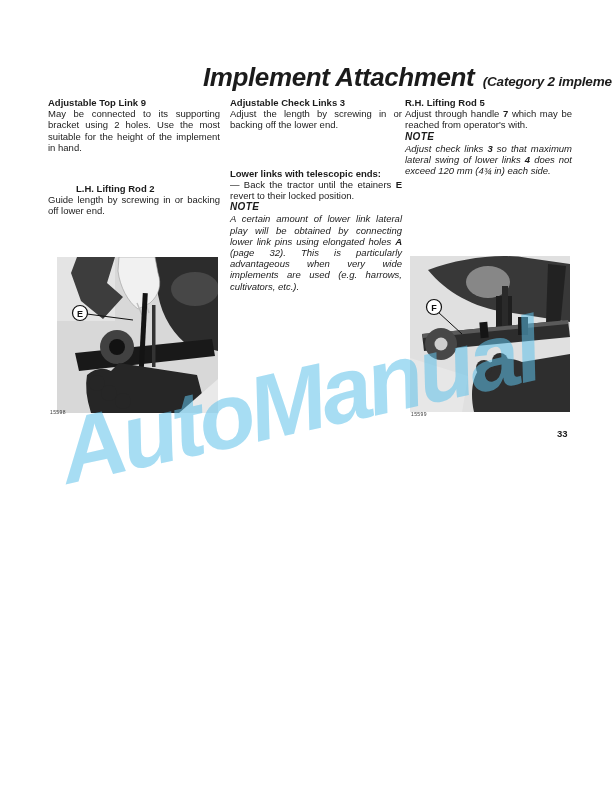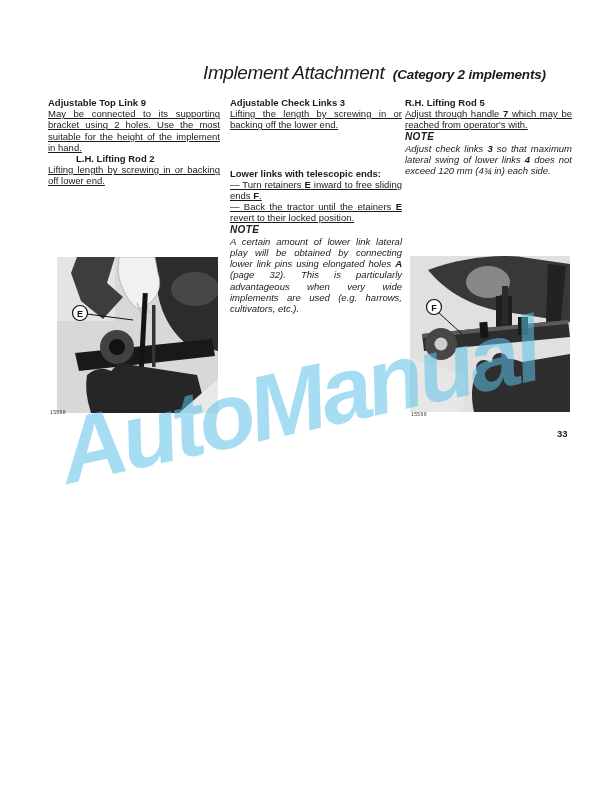--- a/index.html
+++ b/index.html
@@ -5,32 +5,32 @@
   html,body{margin:0;padding:0;}
   body{
     width:612px;height:792px;background:#ffffff;position:relative;overflow:hidden;
     font-family:"Liberation Sans", sans-serif;color:#1b1b1b;
     -webkit-font-smoothing:antialiased;
   }
   .page{position:absolute;inset:0;background:#fff;}
 
   
   .title{position:absolute;left:203px;top:62px;white-space:nowrap;z-index:2;}
-  .title-main{font-style:italic;font-weight:normal;font-size:19px;letter-spacing:-0.4px;}
+  .title-main{font-style:italic;font-weight:bold;font-size:26px;letter-spacing:-0.4px;}
   .title-sub{font-style:italic;font-weight:bold;font-size:13.5px;letter-spacing:-0.2px;margin-left:4px;}
 
   
   .col{position:absolute;top:97px;font-size:9.5px;line-height:11.2px;z-index:2;}
   .col1{left:48px;width:172px;}
   .col2{left:230px;width:172px;}
   .col3{left:405px;width:167px;}
   .h{font-weight:bold;margin:0;}
   p{margin:0;}
-  .just{text-align:justify;text-decoration:underline;}
-  .gap30{padding-left:28px;}
+  .just{text-align:justify;}
+  .gap30{margin-top:30px;padding-left:28px;}
   .gap38{margin-top:38px;}
   .gap37{margin-top:37px;}
   .gap22{margin-top:22px;}
   .gap34{margin-top:34px;}
   .note-h{font-weight:bold;font-style:italic;text-align:left;margin:0;font-size:10px;letter-spacing:0.4px;}
   .note-p{font-style:italic;text-align:justify;margin-top:1px;}
 
   
   .photo{position:absolute;z-index:1;line-height:0;}
   .photo-left{left:57px;top:257px;width:161px;height:156px;}
@@ -58,28 +58,27 @@
 
   <div class="title">
     <span class="title-main">Implement Attachment</span>
     <span class="title-sub">(Category 2 implements)</span>
   </div>
 
   <div class="col col1">
     <p class="h">Adjustable Top Link 9</p>
     <p class="just">May be connected to its supporting bracket using 2 holes. Use the most suitable for the height of the implement in hand.</p>
     <p class="h gap30">L.H. Lifting Rod 2</p>
-    <p class="just">Lifting length by screwing in or backing off lower end.</p>
+    <p class="just">Guide length by screwing in or backing off lower end.</p>
   </div>
 
   <div class="col col2">
     <p class="h">Adjustable Check Links 3</p>
-    <p class="just">Lifting the length by screwing in or backing off the lower end.</p>
+    <p class="just">Adjust the length by screwing in or backing off the lower end.</p>
     <p class="h gap37">Lower links with telescopic ends:</p>
-    <p class="just"><span>— Turn retainers </span><b>E</b><span> inward to free sliding ends </span><b>F</b><span>.</span></p>
     <p class="just"><span>— Back the tractor until the etainers </span><b>E</b><span> revert to their locked position.</span></p>
     <p class="note-h gap22">NOTE</p>
     <p class="note-p"><span>A certain amount of lower link lateral play will be obtained by connecting lower link pins using elongated holes </span><b>A</b><span> (page 32). This is particularly advantageous when very wide implements are used (e.g. harrows, cultivators, etc.).</span></p>
   </div>
 
   <div class="col col3">
     <p class="h">R.H. Lifting Rod 5</p>
     <p class="just"><span>Adjust through handle </span><b>7</b><span> which may be reached from operator's with.</span></p>
     <p class="note-h gap34">NOTE</p>
     <p class="note-p"><span>Adjust check links </span><b>3</b><span> so that maximum lateral swing of lower links </span><b>4</b><span> does not exceed 120 mm (4¾ in) each side.</span></p>

